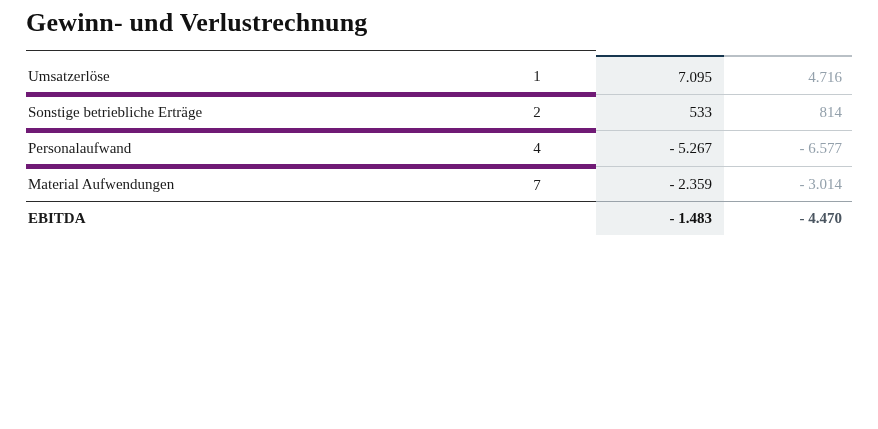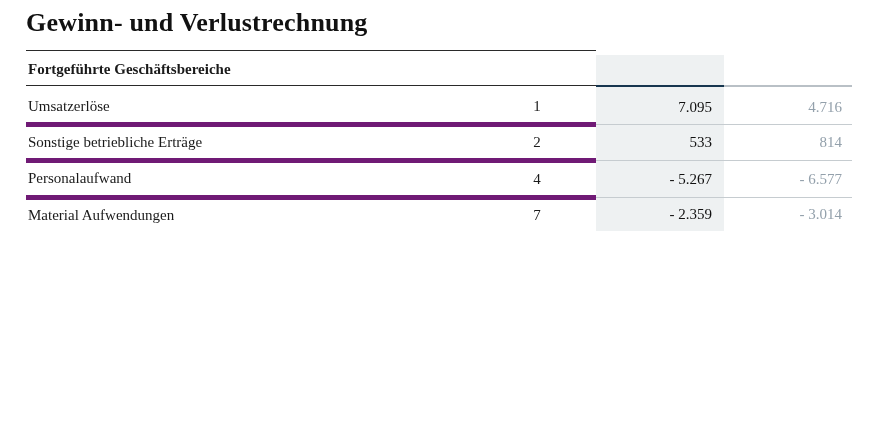--- a/index.html
+++ b/index.html
@@ -148,26 +148,20 @@
     <thead>
       <tr class="rule-row">
         <td class="rule-black"></td>
         <td class="rule-black"></td>
         <td class="rule-none"></td>
         <td class="rule-none"></td>
       </tr>
     </thead>
     <tbody>
 
-      <tr class="section">
-        <td class="label">Fortgeführte Geschäftsbereiche</td>
-        <td class="note"></td>
-        <td class="y1 spacer-cell"></td>
-        <td class="y2"></td>
-      </tr>
 
       <tr class="rule-row">
         <td class="rule-none"></td>
         <td class="rule-none"></td>
         <td class="rule-dark spacer-cell"></td>
         <td class="rule-gray"></td>
       </tr>
 
       <tr>
         <td class="label">Umsatzerlöse</td>
@@ -193,16 +187,22 @@
 
 
 
       <tr class="sep-light">
         <td class="label">Material Aufwendungen</td>
         <td class="note">7</td>
         <td class="y1">- 2.359</td>
         <td class="y2">- 3.014</td>
       </tr>
 
+      <tr class="total">
+        <td class="label">EBITDA</td>
+        <td class="note"></td>
+        <td class="y1">- 1.483</td>
+        <td class="y2">- 4.470</td>
+      </tr>
 
     </tbody>
   </table>
 </div>
 
 </body></html>

